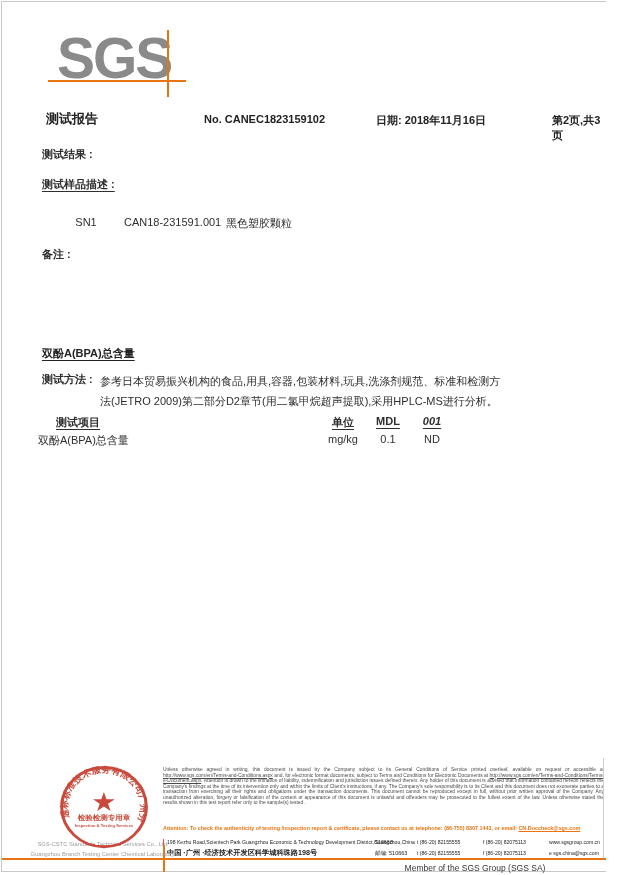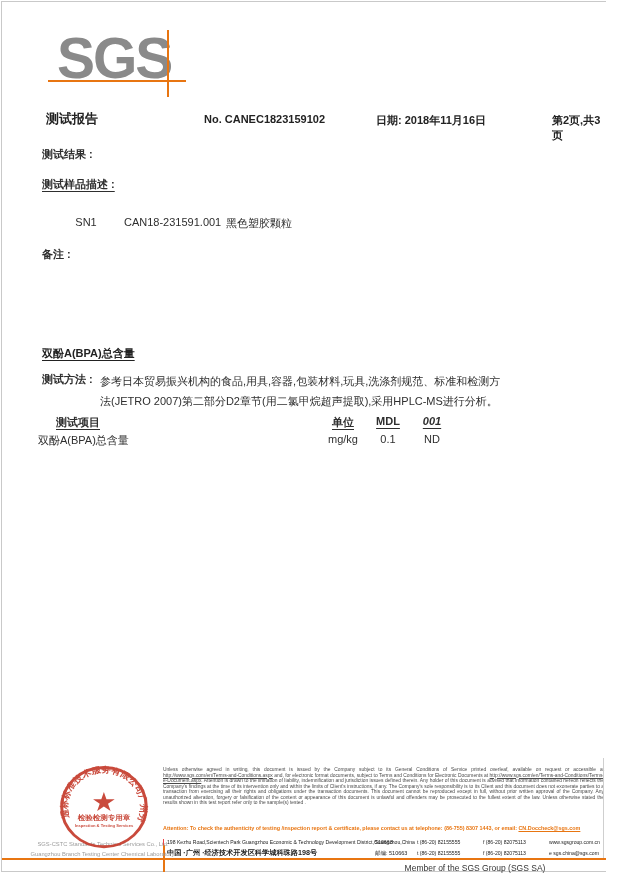--- a/index.html
+++ b/index.html
@@ -111,21 +111,21 @@
     <span class="sc3">黑色塑胶颗粒</span>
   </div>
 
   <div class="lbl notes-label">备注 :</div>
 
   <div class="bpa-heading">双酚A(BPA)总含量</div>
 
   <div class="lbl method-label">测试方法 :</div>
   <div class="method-text">
     <div>参考日本贸易振兴机构的食品,用具,容器,包装材料,玩具,洗涤剂规范、标准和检测方</div>
-    <div>法(JETRO 2007)第二部分D2章节(用二氯甲烷超声提取),采用HPLC-MS进行分析。</div>
+    <div>法(JETRO 2009)第二部分D2章节(用二氯甲烷超声提取),采用HPLC-MS进行分析。</div>
   </div>
 
   <div class="rt-head">
     <span class="rt-item-h">测试项目</span>
     <span class="rt-unit">单位</span>
     <span class="rt-mdl">MDL</span>
     <span class="rt-val">001</span>
   </div>
   <div class="rt-row">
     <span class="rt-item">双酚A(BPA)总含量</span>

